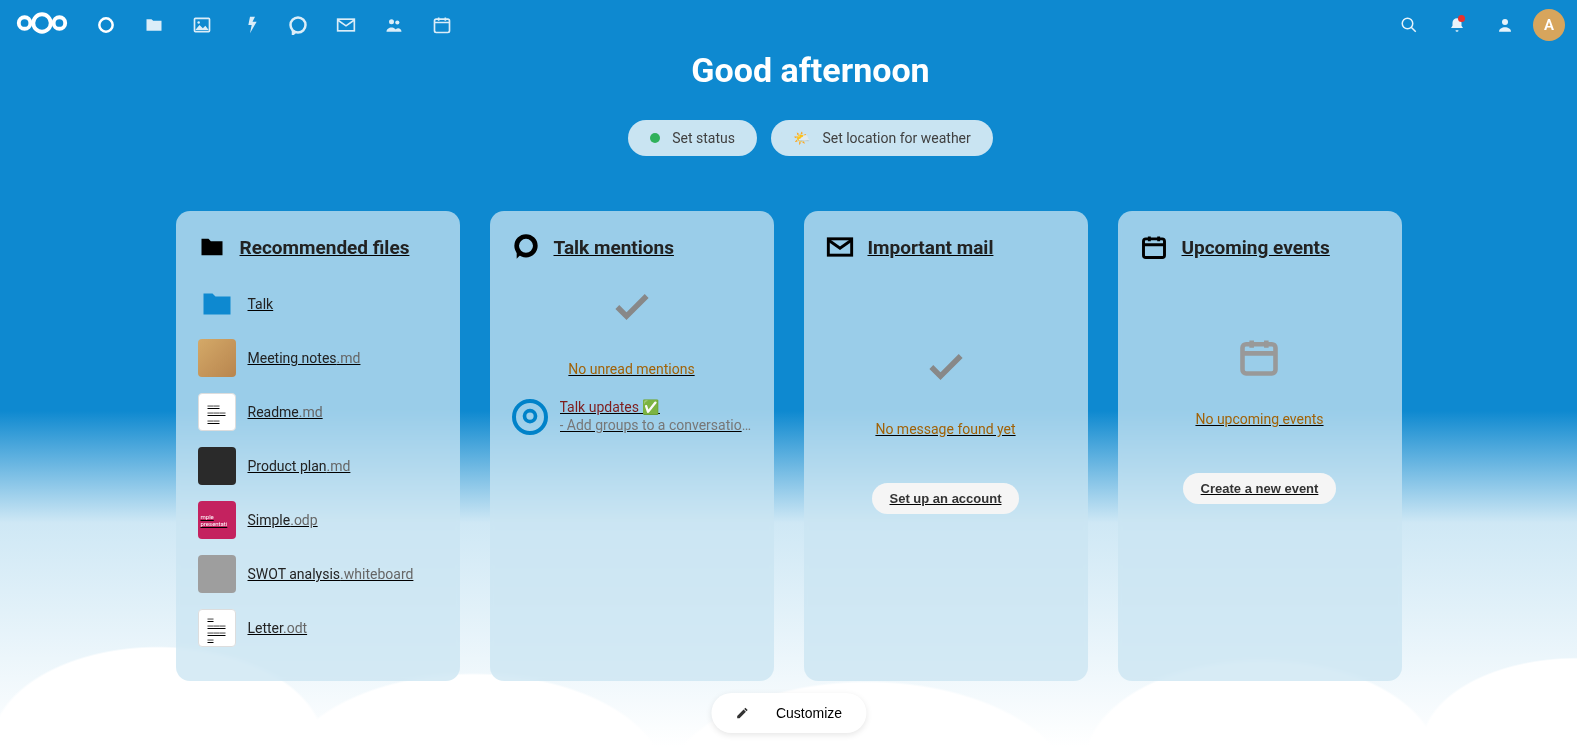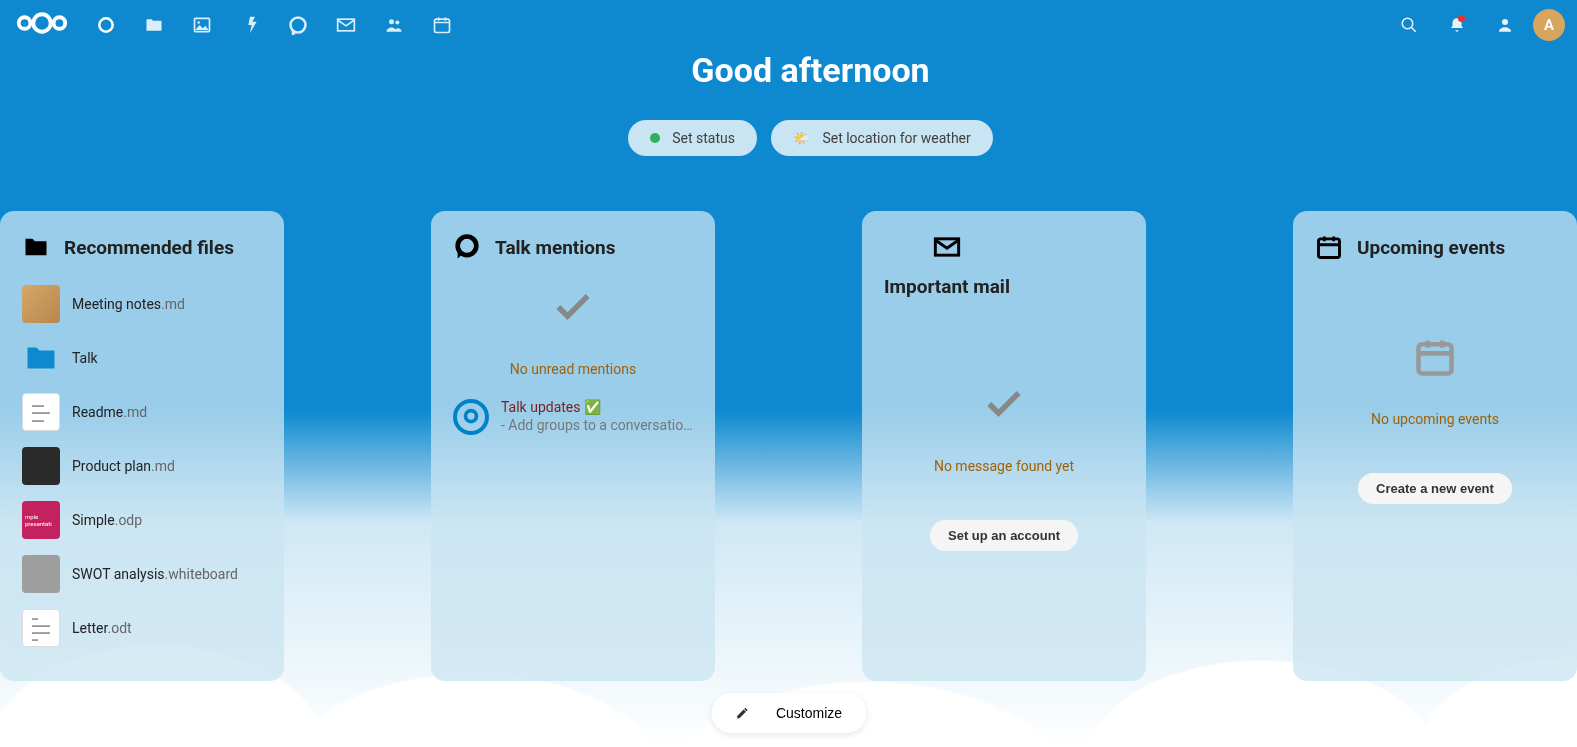--- a/index.html
+++ b/index.html
@@ -43,21 +43,21 @@
 .topbar-right .icon-btn svg { width: 18px; height: 18px; fill: #fff; opacity: 0.9; }
 .notif-dot { position: relative; }
 .notif-dot::after { content: ''; position: absolute; top: 10px; right: 12px; width: 7px; height: 7px; background: #e9322d; border-radius: 50%; }
 .avatar { width: 32px; height: 32px; border-radius: 50%; background: #d7a55c; color: #fff; display: flex; align-items: center; justify-content: center; font-weight: 600; font-size: 15px; cursor: pointer; }
 .hero { text-align: center; margin-top: 0; position: relative; z-index: 5; padding-left: 44px; }
 .greeting { color: #fff; font-size: 34px; font-weight: 700; }
 .status-row { display: flex; gap: 14px; justify-content: center; margin-top: 30px; }
 .pill { background: #c9e4f2; border-radius: 22px; padding: 10px 22px; display: flex; align-items: center; gap: 12px; font-size: 14px; color: #404040; cursor: pointer; }
 .pill .dot { width: 10px; height: 10px; border-radius: 50%; background: #2fb15b; }
 .pill .sun { font-size: 14px; }
-.widgets { display: flex; gap: 30px; justify-content: space-between; margin-top: 55px; position: relative; z-index: 5; }
+.widgets { display: flex; gap: 30px; justify-content: center; margin-top: 55px; position: relative; z-index: 5; text-decoration: underline; }
 .widget { width: 284px; height: 470px; background: rgba(201, 228, 242, 0.75); border-radius: 14px; padding: 22px; backdrop-filter: blur(2px); position: relative; }
 .widget-header { display: flex; align-items: center; gap: 14px; margin-bottom: 24px; }
 .widget-header svg { width: 28px; height: 28px; fill: #000; }
 .widget-title { font-size: 19px; font-weight: 700; color: #222; }
 .file-list { display: flex; flex-direction: column; gap: 16px; }
 .file-item { display: flex; align-items: center; gap: 12px; cursor: pointer; }
 .file-thumb { width: 38px; height: 38px; border-radius: 4px; flex-shrink: 0; display: flex; align-items: center; justify-content: center; }
 .file-thumb.folder svg { width: 36px; height: 36px; fill: #0e89d0; }
 .file-thumb.img1 { background: linear-gradient(135deg,#d4a968,#b8854e); }
 .file-thumb.doc { background: #fff; border: 1px solid #ddd; font-size: 6px; color: #999; padding: 3px; overflow: hidden; line-height: 1.2; }
@@ -184,30 +184,30 @@
 
   <div class="widget">
     <div class="widget-header">
       <svg viewBox="0 0 24 24">
           <path d="M3 5h6l2 2h10v12H3z"></path>
         </svg>
       <div class="widget-title">Recommended files</div>
     </div>
     <div class="file-list">
       <div class="file-item">
-        <div class="file-thumb img1"></div>
-        <div class="file-name"><span>Meeting notes</span><span class="file-ext">.md</span></div>
-      </div>
-      <div class="file-item">
         <div class="file-thumb folder">
             <svg viewBox="0 0 24 24">
               <path d="M3 5h6l2 2h10v12H3z"></path>
             </svg>
           </div>
         <div class="file-name"><span>Talk</span><span class="file-ext"></span></div>
+      </div>
+      <div class="file-item">
+        <div class="file-thumb img1"></div>
+        <div class="file-name"><span>Meeting notes</span><span class="file-ext">.md</span></div>
       </div>
       <div class="file-item">
         <div class="file-thumb doc">▬▬<br>▬▬▬<br>▬▬</div>
         <div class="file-name"><span>Readme</span><span class="file-ext">.md</span></div>
       </div>
       <div class="file-item">
         <div class="file-thumb dark"></div>
         <div class="file-name"><span>Product plan</span><span class="file-ext">.md</span></div>
       </div>
       <div class="file-item">
@@ -246,21 +246,21 @@
           </svg>
         </div>
       <div class="talk-body">
         <div class="talk-title">Talk updates ✅</div>
         <div class="talk-sub">- Add groups to a conversation …</div>
       </div>
     </div>
   </div>
 
   <div class="widget center-col">
-    <div class="widget-header" style="align-self:flex-start;flex-direction:column;">
+    <div class="widget-header" style="align-self:flex-start;">
       <svg viewBox="0 0 24 24">
           <rect x="2" y="5" width="20" height="14" fill="none" stroke="#000" stroke-width="2.5"></rect>
           <path d="M2 6l10 7 10-7" fill="none" stroke="#000" stroke-width="2.5"></path>
         </svg>
       <div class="widget-title">Important mail</div>
     </div>
     <div class="empty-state mail-empty">
       <svg viewBox="0 0 24 24">
           <path d="M4 12l5 5L20 6" fill="none" stroke="#888" stroke-width="3"></path>
         </svg>

